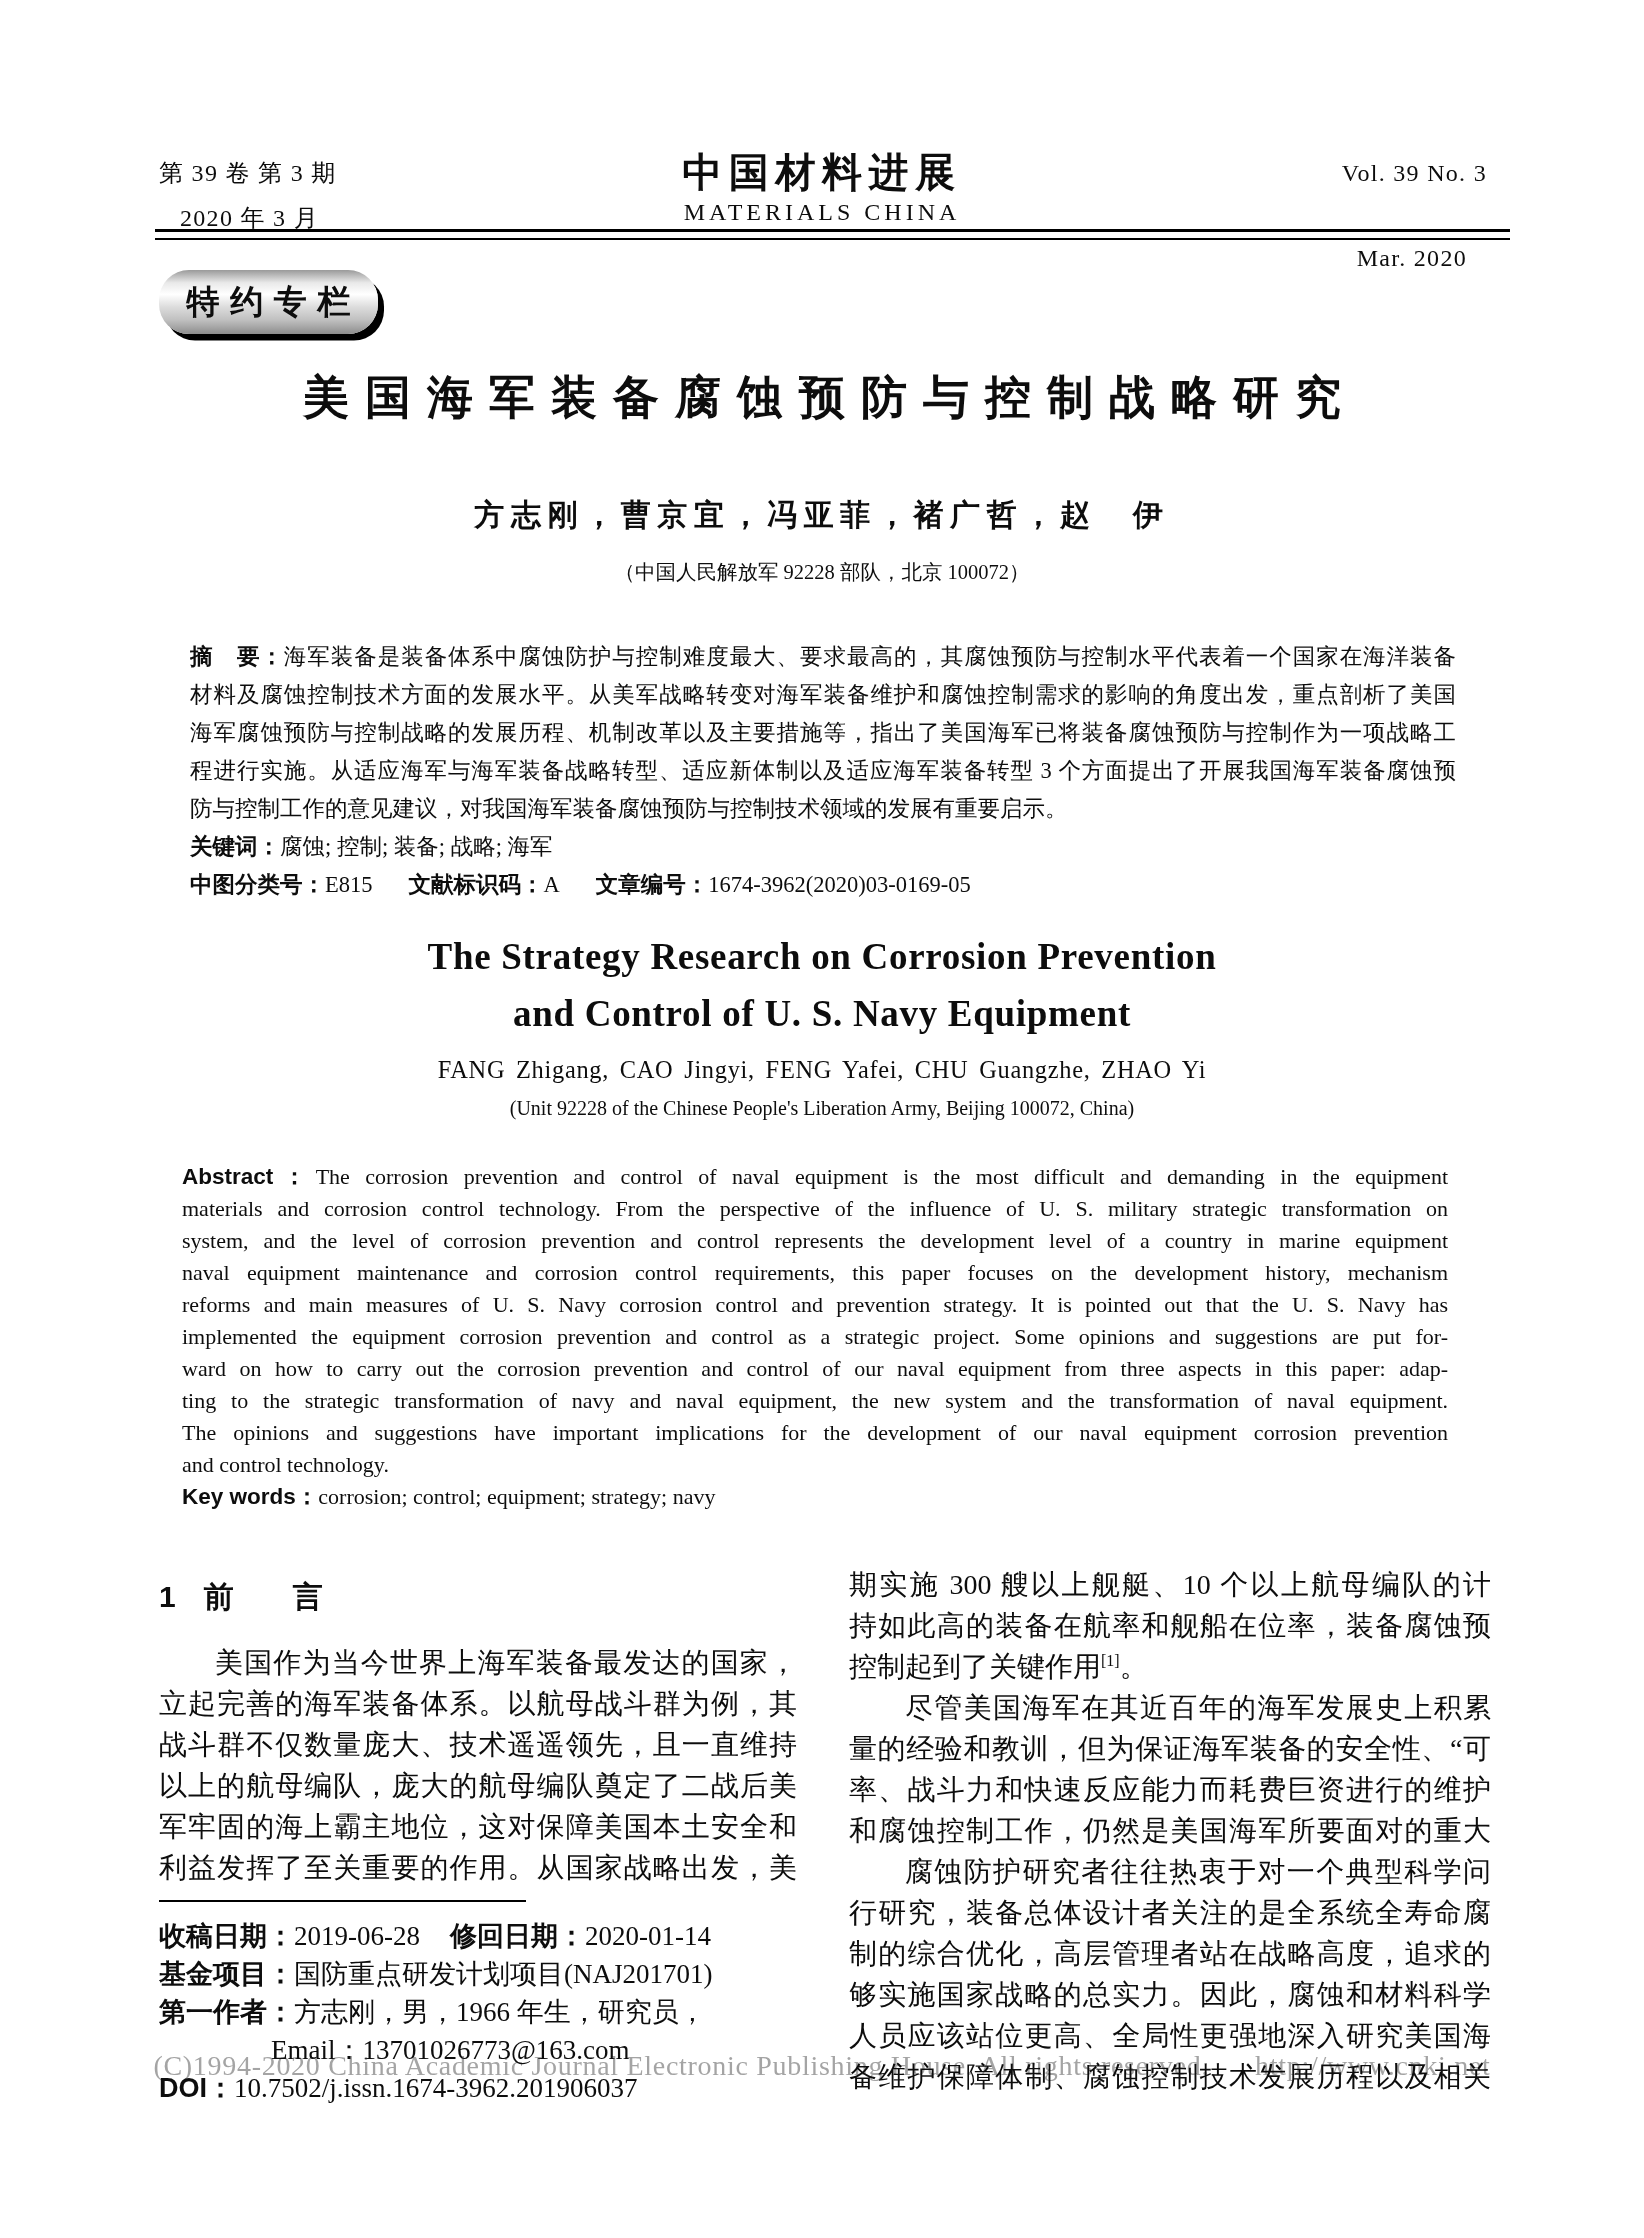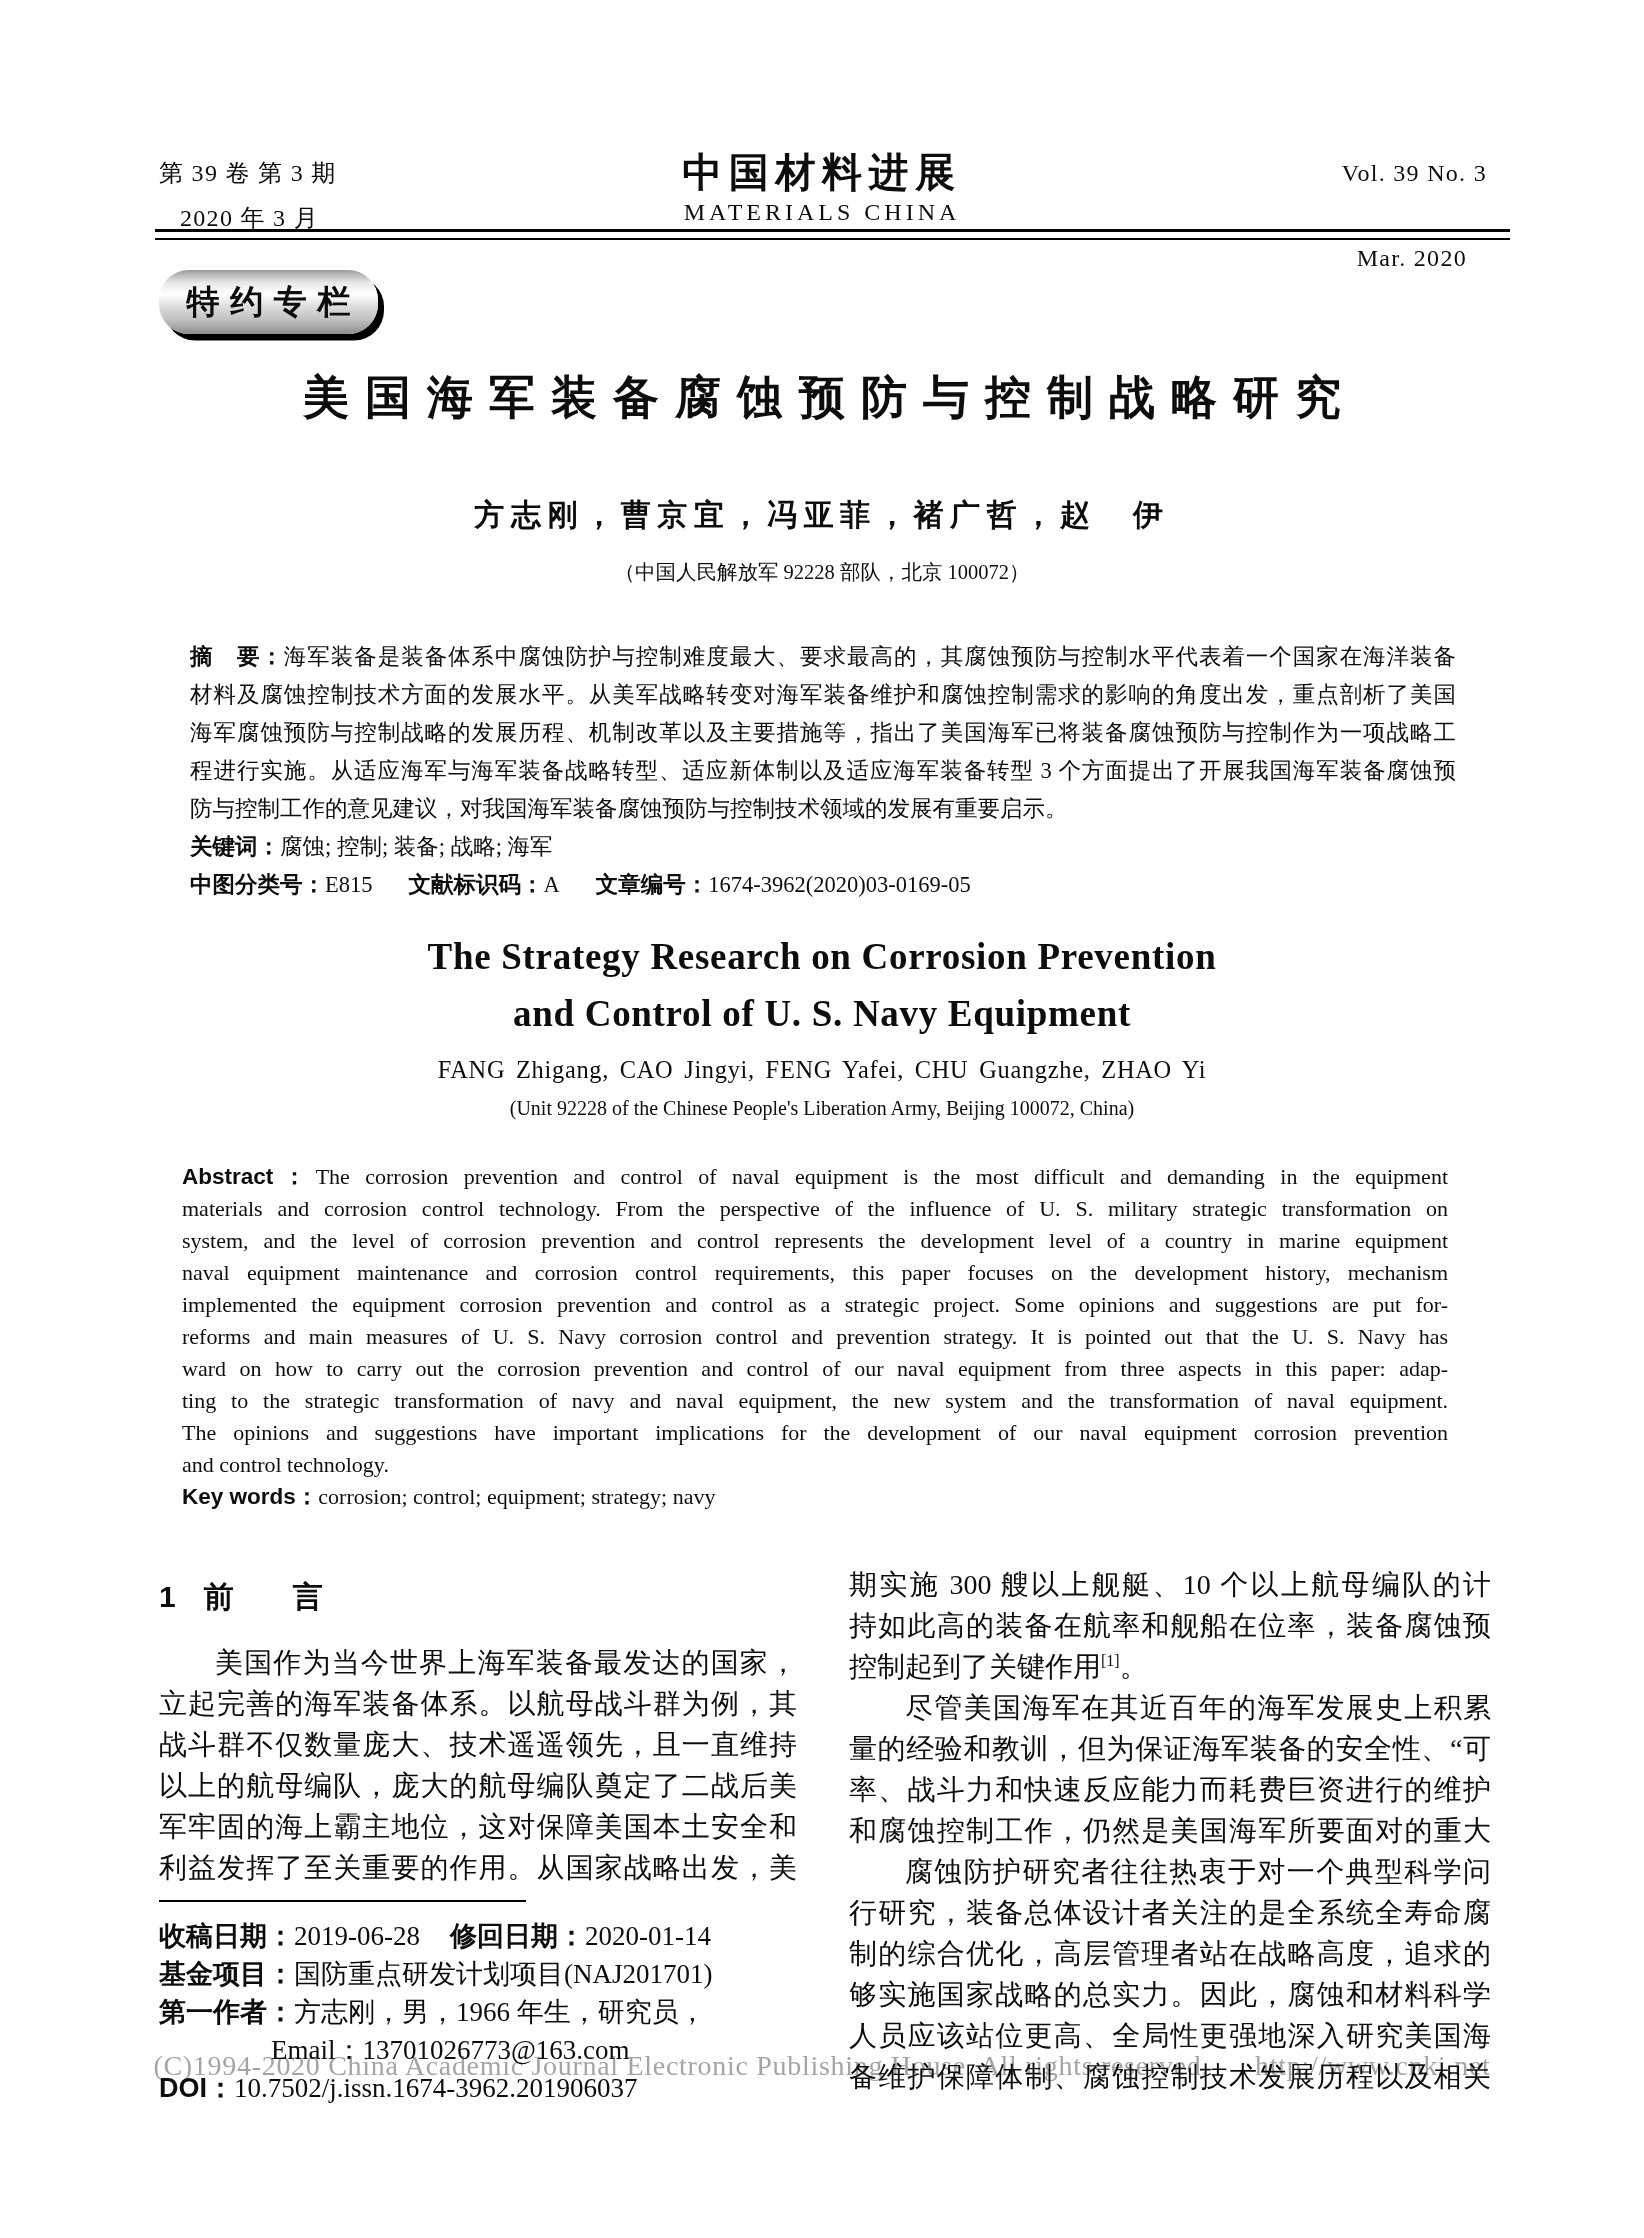--- a/index.html
+++ b/index.html
@@ -108,22 +108,22 @@
   <div id="entitle1" class="abs ctr entitle z1">The Strategy Research on Corrosion Prevention</div>
   <div id="entitle2" class="abs ctr entitle z1">and Control of U. S. Navy Equipment</div>
   <div id="authors-en" class="abs ctr z1">FANG Zhigang, CAO Jingyi, FENG Yafei, CHU Guangzhe, ZHAO Yi</div>
   <div id="affil-en" class="abs ctr z1">(Unit 92228 of the Chinese People's Liberation Army, Beijing 100072, China)</div>
 
   <div id="abstract-en" class="abs z1">
     <div class="line full"><span class="blabel">Abstract：</span><span>The corrosion prevention and control of naval equipment is the most difficult and demanding in the equipment</span></div>
     <div class="line full">materials and corrosion control technology. From the perspective of the influence of U. S. military strategic transformation on</div>
     <div class="line full">system, and the level of corrosion prevention and control represents the development level of a country in marine equipment</div>
     <div class="line full">naval equipment maintenance and corrosion control requirements, this paper focuses on the development history, mechanism</div>
+    <div class="line full">reforms and main measures of U. S. Navy corrosion control and prevention strategy. It is pointed out that the U. S. Navy has</div>
     <div class="line full">implemented the equipment corrosion prevention and control as a strategic project. Some opinions and suggestions are put for-</div>
-    <div class="line full">reforms and main measures of U. S. Navy corrosion control and prevention strategy. It is pointed out that the U. S. Navy has</div>
     <div class="line full">ward on how to carry out the corrosion prevention and control of our naval equipment from three aspects in this paper: adap-</div>
     <div class="line full">ting to the strategic transformation of navy and naval equipment, the new system and the transformation of naval equipment.</div>
     <div class="line full">The opinions and suggestions have important implications for the development of our naval equipment corrosion prevention</div>
     <div class="line">and control technology.</div>
     <div class="line"><span class="blabel">Key words：</span><span>corrosion; control; equipment; strategy; navy</span></div>
   </div>
 
   <div id="sec-heading" class="abs sans z1"><span class="no">1</span><span class="ttl">前　言</span></div>
 
   <div id="left-col" class="abs bodycol z1">

